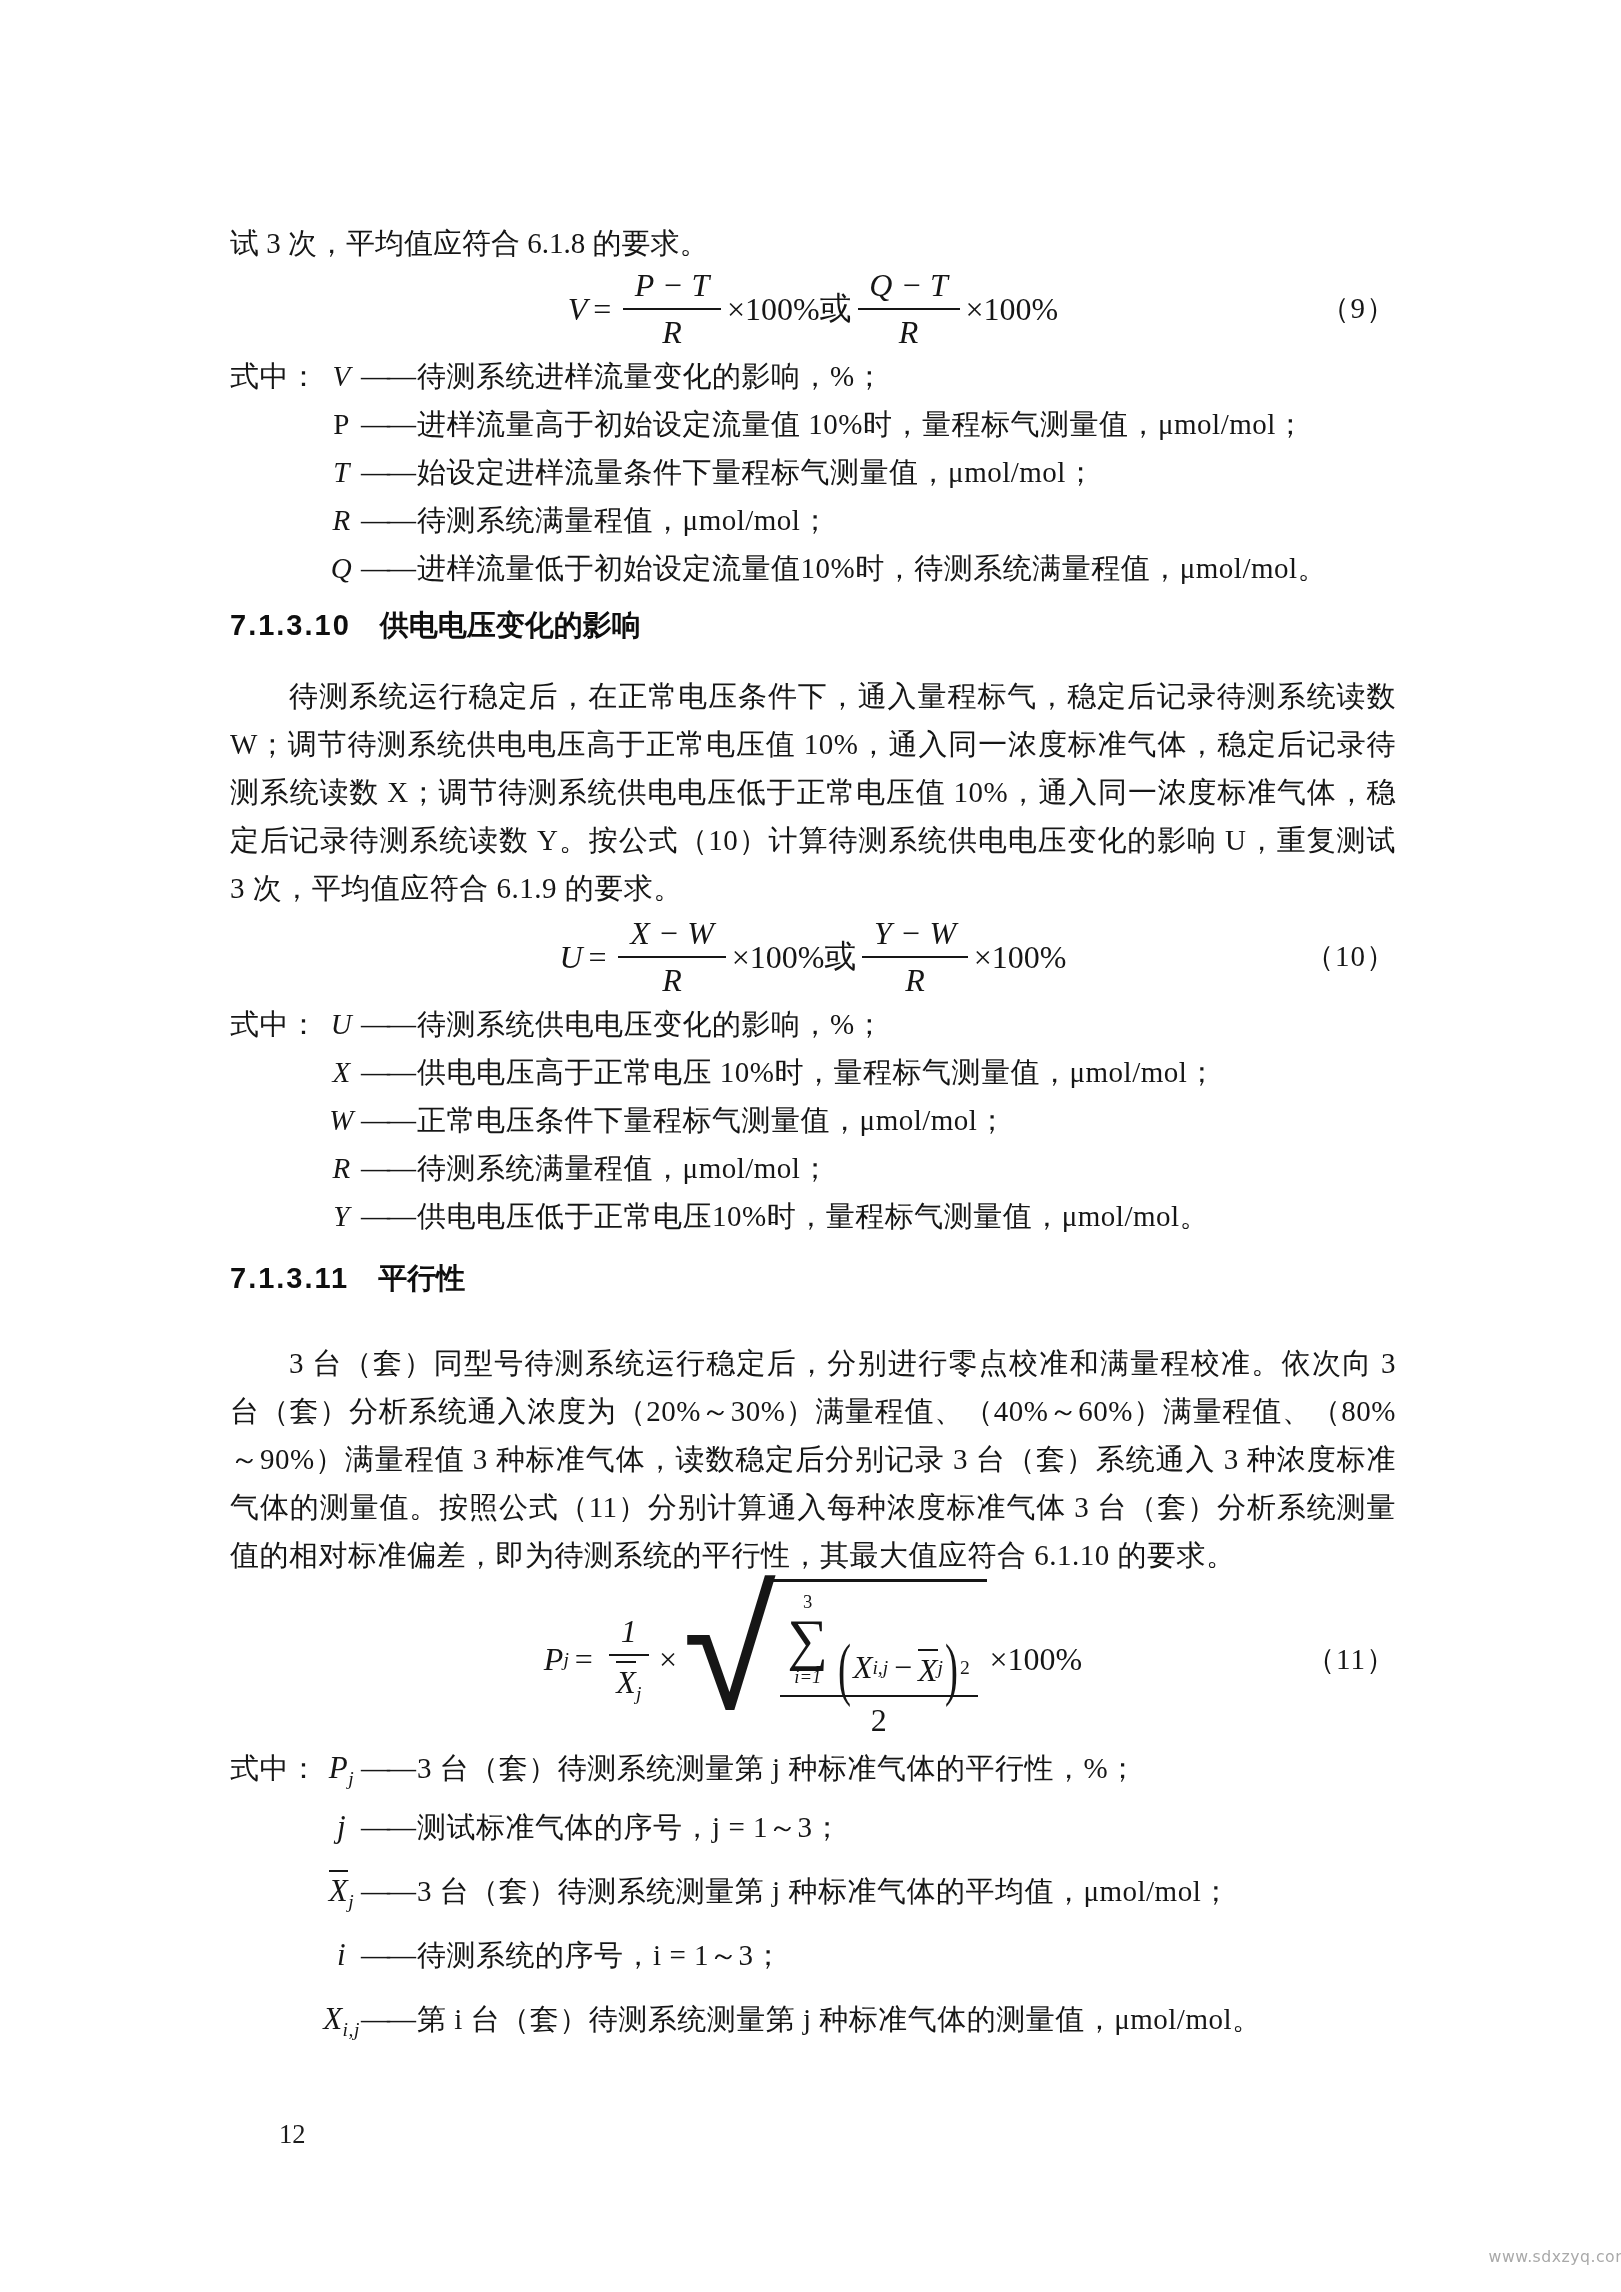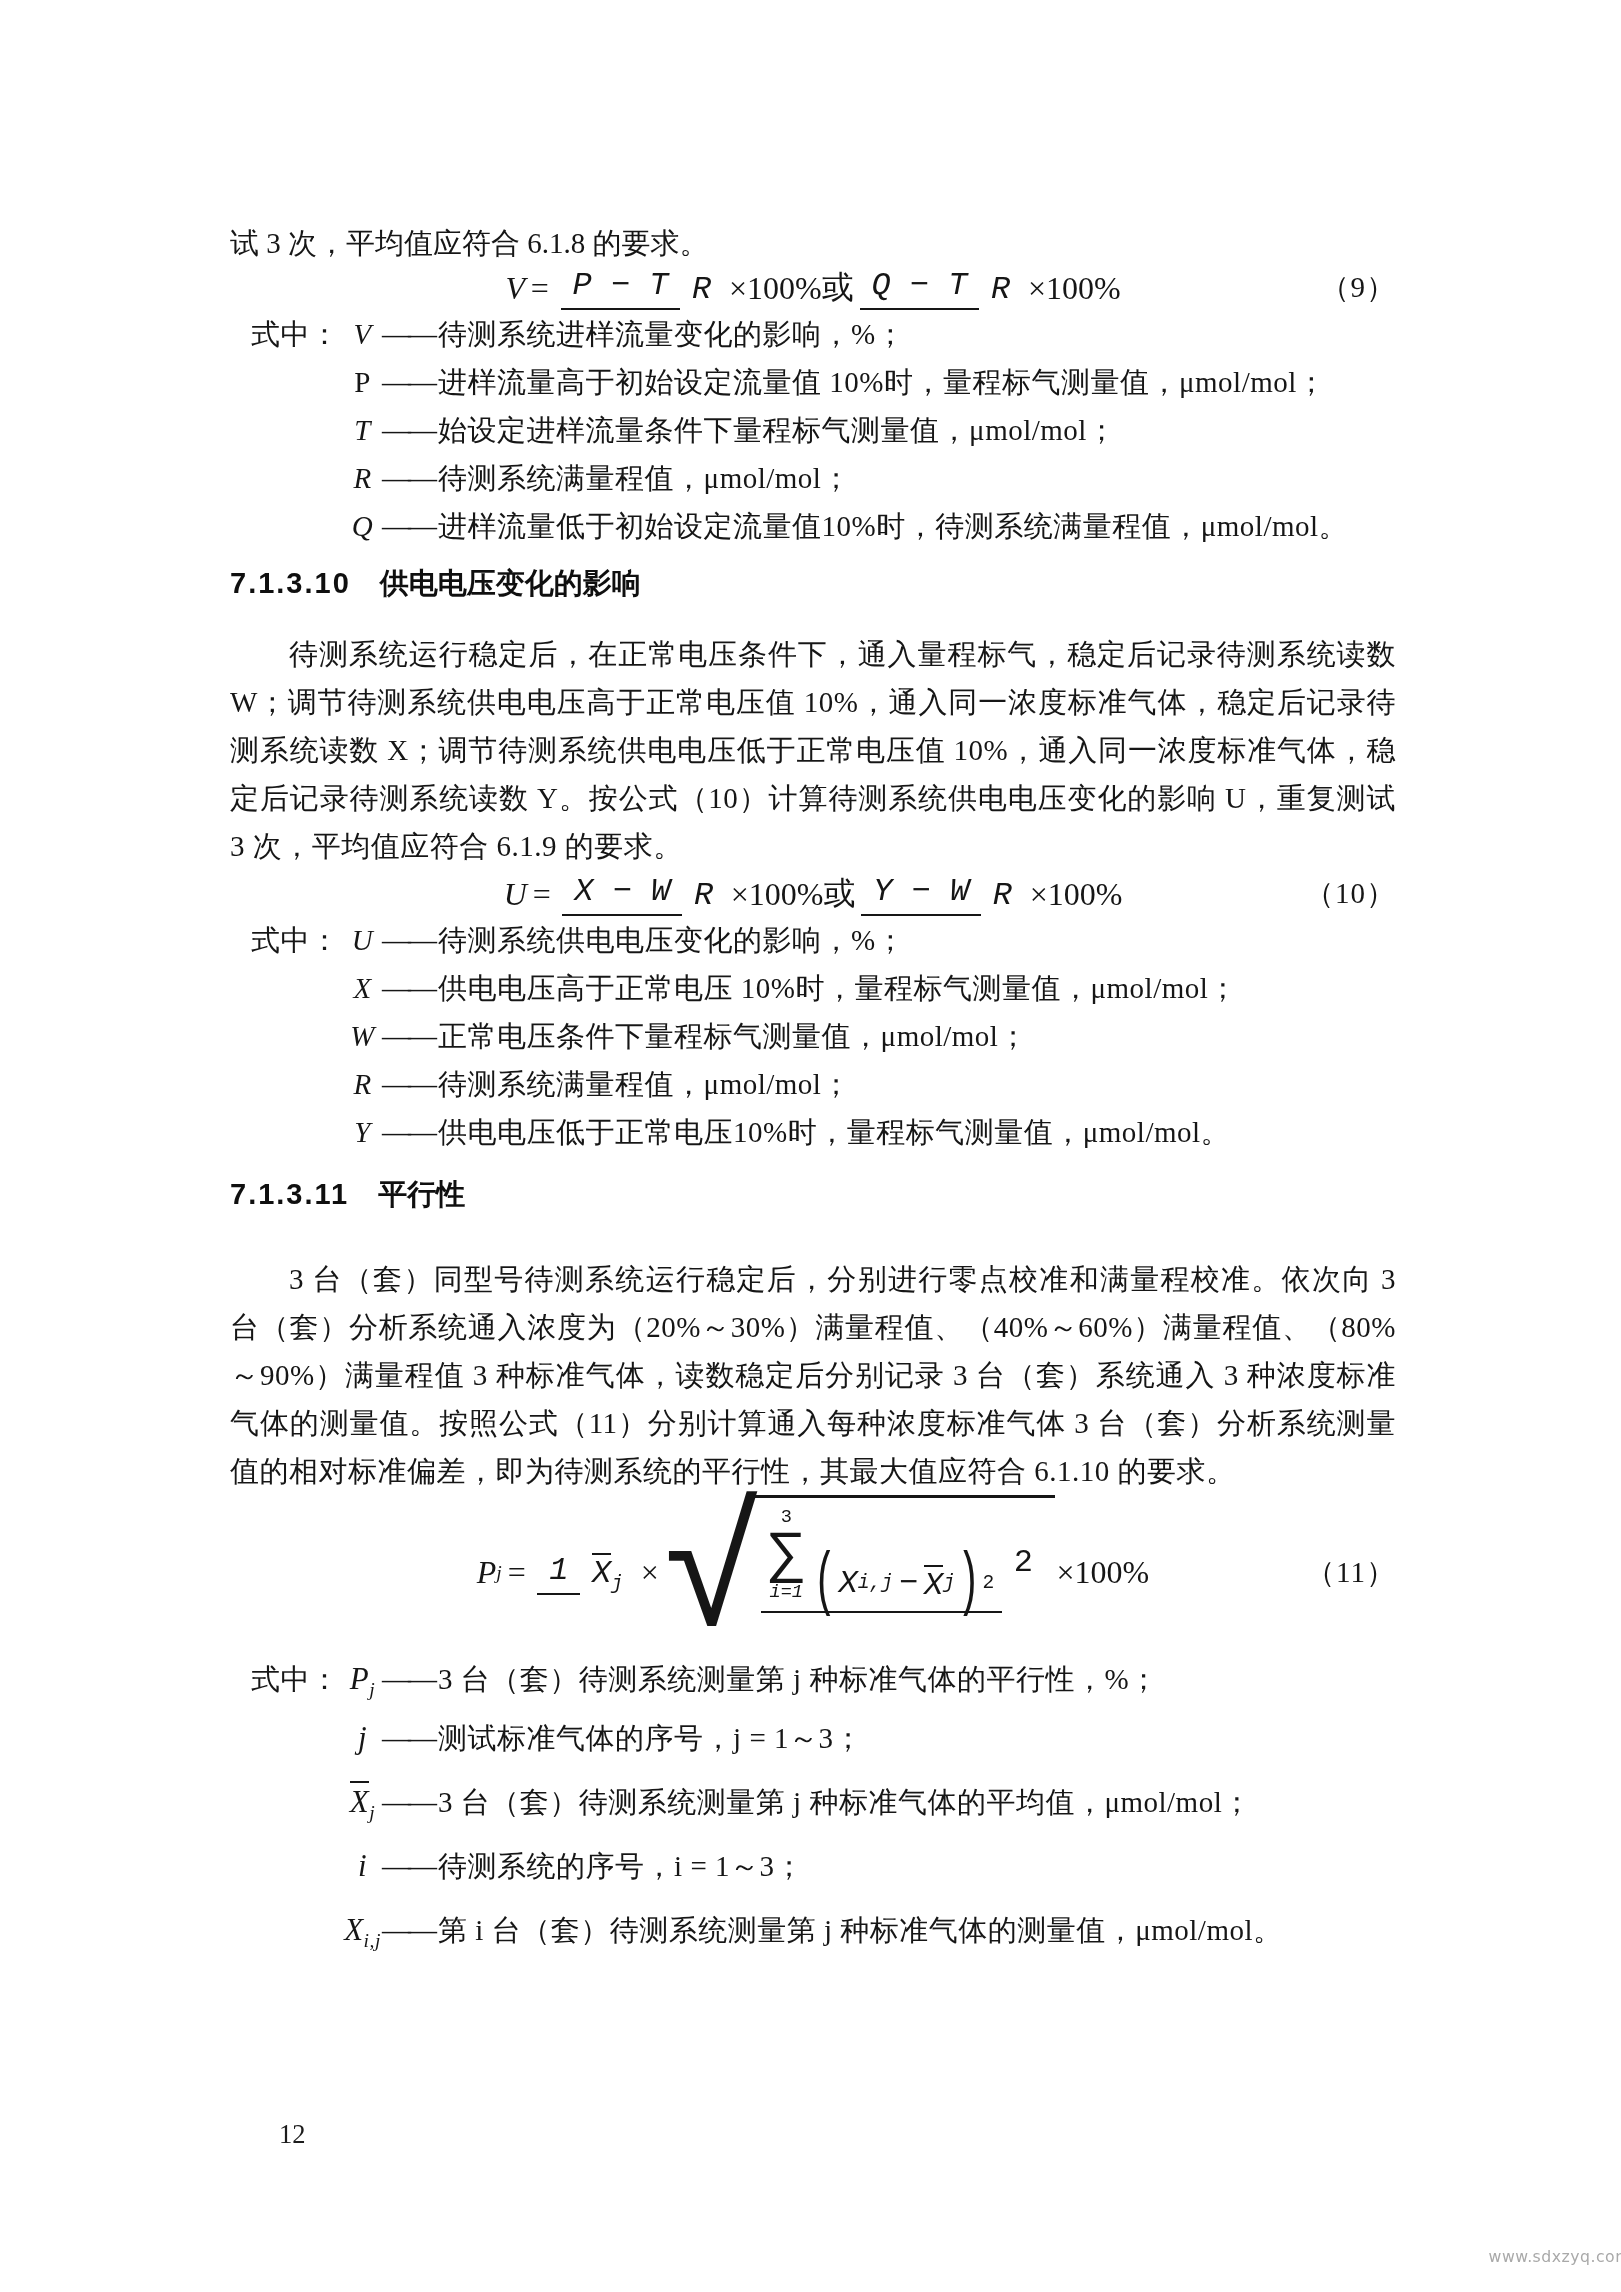--- a/index.html
+++ b/index.html
@@ -25,21 +25,21 @@
   .heading.h11{margin-top:19px;}
 
   
   .formula{
     position:relative;display:flex;align-items:center;justify-content:center;
     margin:2px 0 0 0;font-size:32px;
   }
   .f-var{font-style:italic;}
   .f-op{margin:0 5.9px;font-style:italic;}
   .f-cn{font-style:normal;}
-  .frac{display:inline-flex;flex-direction:row;align-items:center;margin:0 5.9px;font-family:Liberation Mono, monospace;}
+  .frac{display:inline-flex;flex-direction:column;align-items:center;margin:0 5.9px;}
   .frac .num{padding:2px 11.8px 4.9px;border-bottom:2.9px solid #161616;line-height:1.1;font-style:italic;}
   .frac .den{padding:4.9px 11.8px 2px;line-height:1.1;font-style:italic;}
   .f-label{position:absolute;right:0;top:50%;transform:translateY(-50%);font-style:normal;font-size:29px;letter-spacing:1px;}
 
   sub{font-size:19.6px;font-style:italic;}
   sup{font-size:19.6px;font-style:italic;}
 
   
   .formula.f11{margin-top:0;}
   .obar{border-top:2.9px solid #161616;padding-top:2.9px;display:inline-block;line-height:1;}
@@ -55,21 +55,21 @@
   .sum-stack{display:inline-flex;flex-direction:column;align-items:center;margin-right:7.8px;}
   .sum-top{font-size:18.6px;font-style:normal;line-height:1.1;}
   .sum-sym{font-size:57px;font-style:normal;line-height:.95;}
   .sum-bot{font-size:18.6px;font-style:italic;line-height:1.1;}
   .bigp{display:inline-block;transform:scaleY(1.8);font-size:39px;font-style:normal;line-height:1;margin:0 2px;font-weight:300;}
   .expr{display:inline-flex;align-items:center;}
 
   
   .defs{margin:0;}
   .def-row{display:flex;align-items:baseline;font-size:29px;line-height:48px;letter-spacing:0.5px;}
-  .def-prefix{flex:0 0 92px;margin-left:21px;}
+  .def-prefix{flex:0 0 92px;}
   .def-sym{flex:0 0 auto;min-width:39px;text-align:center;font-style:italic;}
   .def-sym.rm{font-style:normal;}
   .def-dash{letter-spacing:-2.9px;margin-right:3.9px;font-style:normal;}
   .def-text{flex:1;font-style:normal;}
   .defs11 .def-row.tall{margin-top:9.8px;line-height:59px;}
   .defs11 .def-sym{font-size:31px;}
   .defs11{margin-top:3.9px;}
 
   .page-number{position:absolute;left:279px;top:2119px;font-size:26.5px;color:#1c1c1c;}
   .watermark{

